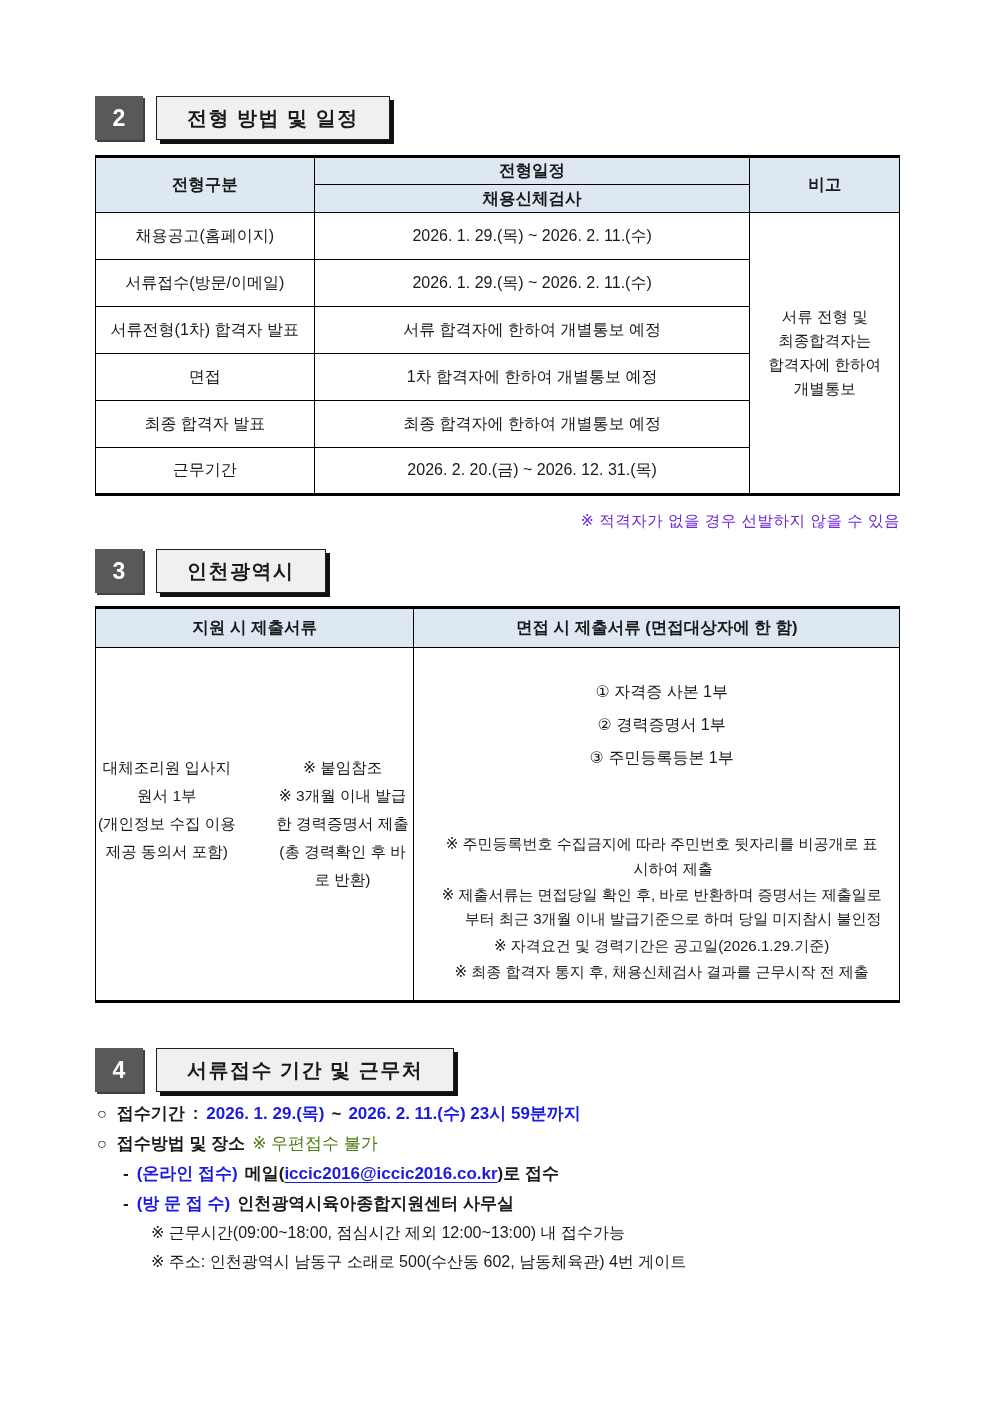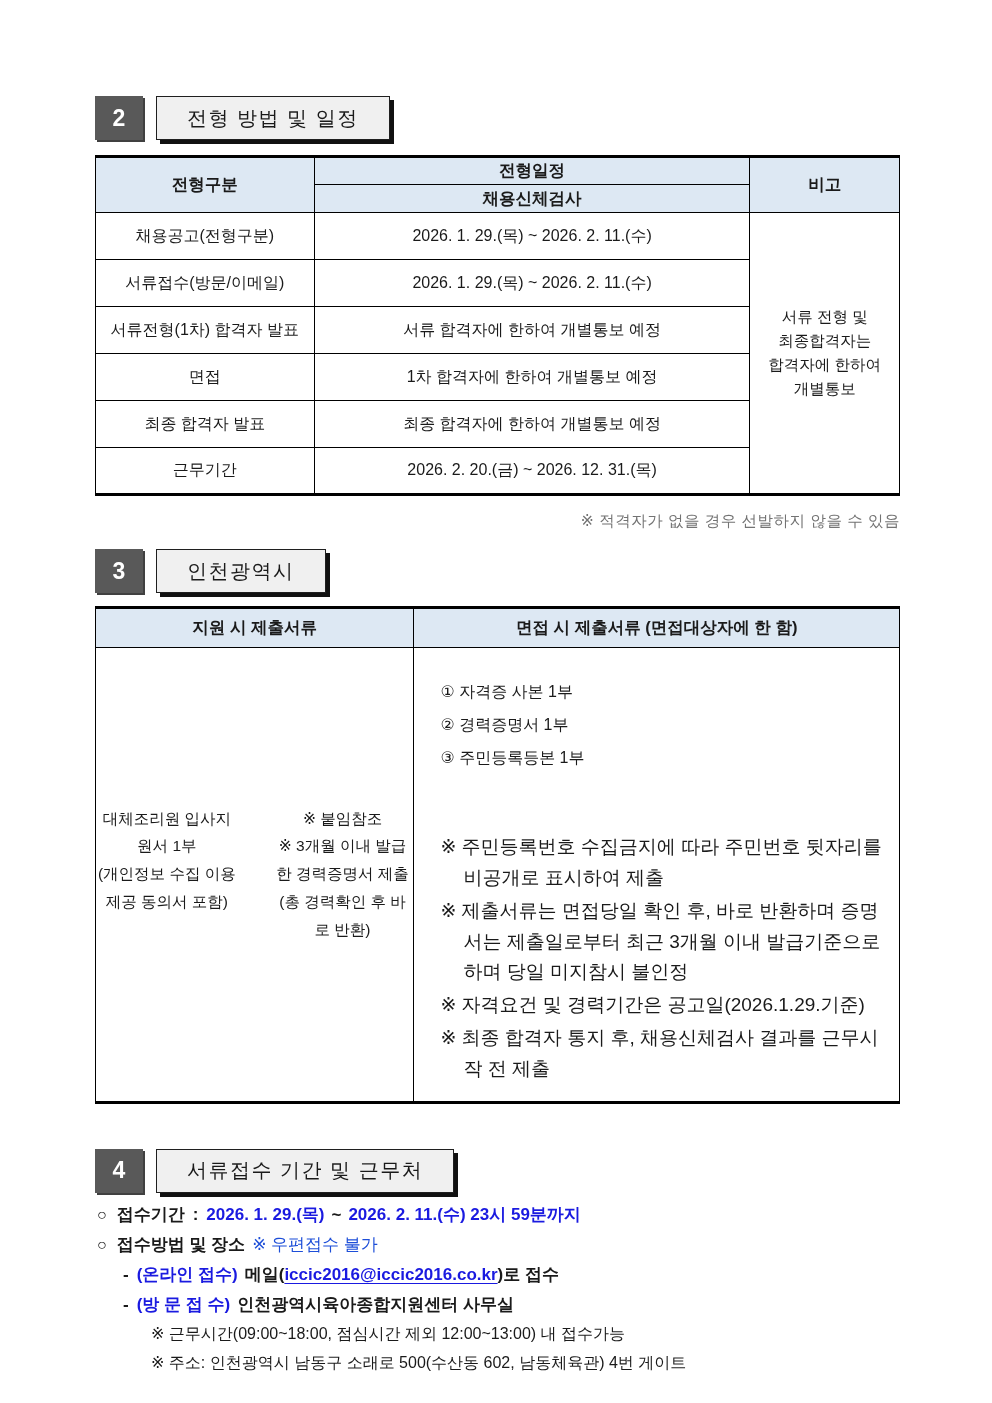--- a/index.html
+++ b/index.html
@@ -21,21 +21,21 @@
     background: #595959; color: #ffffff;
     font-size: 23px; font-weight: bold;
     display: flex; align-items: center; justify-content: center;
     box-shadow: 2px 2px 0 #404040;
   }
   .title-box {
     background: #f0f0f0;
     border: 1.5px solid #1f1f1f;
     box-shadow: 4px 4px 0 #111111;
     padding: 5px 30px;
-    font-size: 20px; font-weight: normal; letter-spacing: 1.5px;
+    font-size: 20px; font-weight: bold; letter-spacing: 1.5px;
     display: flex; align-items: center;
   }
 
   
   table {
     width: 100%;
     border-collapse: collapse;
     border-top: 3px solid #000;
     border-bottom: 3px solid #000;
     border-left: 1px solid #000;
@@ -51,55 +51,55 @@
   .schedule { margin-top: 15px; }
   .schedule thead th { height: 28px; }
   .schedule tbody td { height: 47px; }
   .col-cat { width: 27.2%; }
   .col-date { width: 54.2%; margin-left: 30px; }
   .col-note { width: 18.6%; }
   .note-cell { white-space: pre-line; line-height: 1.55; font-size: 15.5px; }
 
   .footnote {
     text-align: right; font-size: 15.5px; letter-spacing: 0.5px;
-    margin-top: 15px; color: #737373;
+    margin-top: 15px; color: #6d28d9;
   }
 
   .sec3 { margin-top: 17px; }
   .docs { margin-top: 13px; }
   .docs thead th { height: 40px; }
   .docs .col-left { width: 39.6%; text-align: center; }
   .docs .col-right { width: 60.4%; }
   .docs tbody td { height: 346px; }
   .docs .left-cell { vertical-align: middle; }
   .left-inner {
     display: flex; flex-direction: row; justify-content: center;
     gap: 34px; line-height: 1.8; font-size: 15.5px; white-space: pre-line;
   }
-  .docs .right-cell { vertical-align: top; text-align: left; padding: 28px 16px 14px 26px; }
+  .docs .right-cell { vertical-align: top; text-align: center; padding: 28px 16px 14px 26px; }
   .doc-items { line-height: 2.05; font-size: 16px; }
   .doc-notes { margin-top: 58px; }
   .doc-note {
     padding-left: 23px; text-indent: -23px;
-    font-size: 19px; line-height: 1.62; margin-bottom: 2px;
+    font-size: 15px; line-height: 1.62; margin-bottom: 2px;
   }
   .u { text-underline-offset: 3px; }
 
   
   .sec4 { margin-top: 45px; }
   .apply-lines { margin-top: 13px; font-size: 17px; }
   .line { line-height: 1.0; margin-bottom: 13px; display: flex; align-items: baseline; }
   .line.l0 { padding-left: 2px; }
   .line.l1 { padding-left: 28px; }
   .line.l2 { padding-left: 56px; font-size: 16px; }
   .bullet { margin-right: 10px; font-size: 16px; }
   .dash { margin-right: 8px; font-weight: bold; }
   .b { font-weight: bold; }
   .blue { color: #1a1ae0; }
-  .red { color: #1d4ed8; }
+  .red { color: #4d7c0f; }
   .gap-s { margin-right: 7px; }
   .colon { margin: 0 8px; font-weight: bold; }
   .tilde { margin: 0 7px; }
 </style>
 </head>
 <body>
 
 <div class="page">
 
   <div class="sec-header">
@@ -113,21 +113,21 @@
         <th class="col-cat" rowspan="2">전형구분</th>
         <th class="col-date">전형일정</th>
         <th class="col-note" rowspan="2">비고</th>
       </tr>
       <tr>
         <th>채용신체검사</th>
       </tr>
     </thead>
     <tbody>
       <tr>
-        <td>채용공고(전형구분)</td>
+        <td>채용공고(홈페이지)</td>
         <td>2026. 1. 29.(목) ~ 2026. 2. 11.(수)</td>
         <td class="note-cell" rowspan="6">서류 전형 및
 최종합격자는
 합격자에 한하여
 개별통보</td>
       </tr>
       <tr>
         <td>서류접수(방문/이메일)</td>
         <td>2026. 1. 29.(목) ~ 2026. 2. 11.(수)</td>
       </tr>

